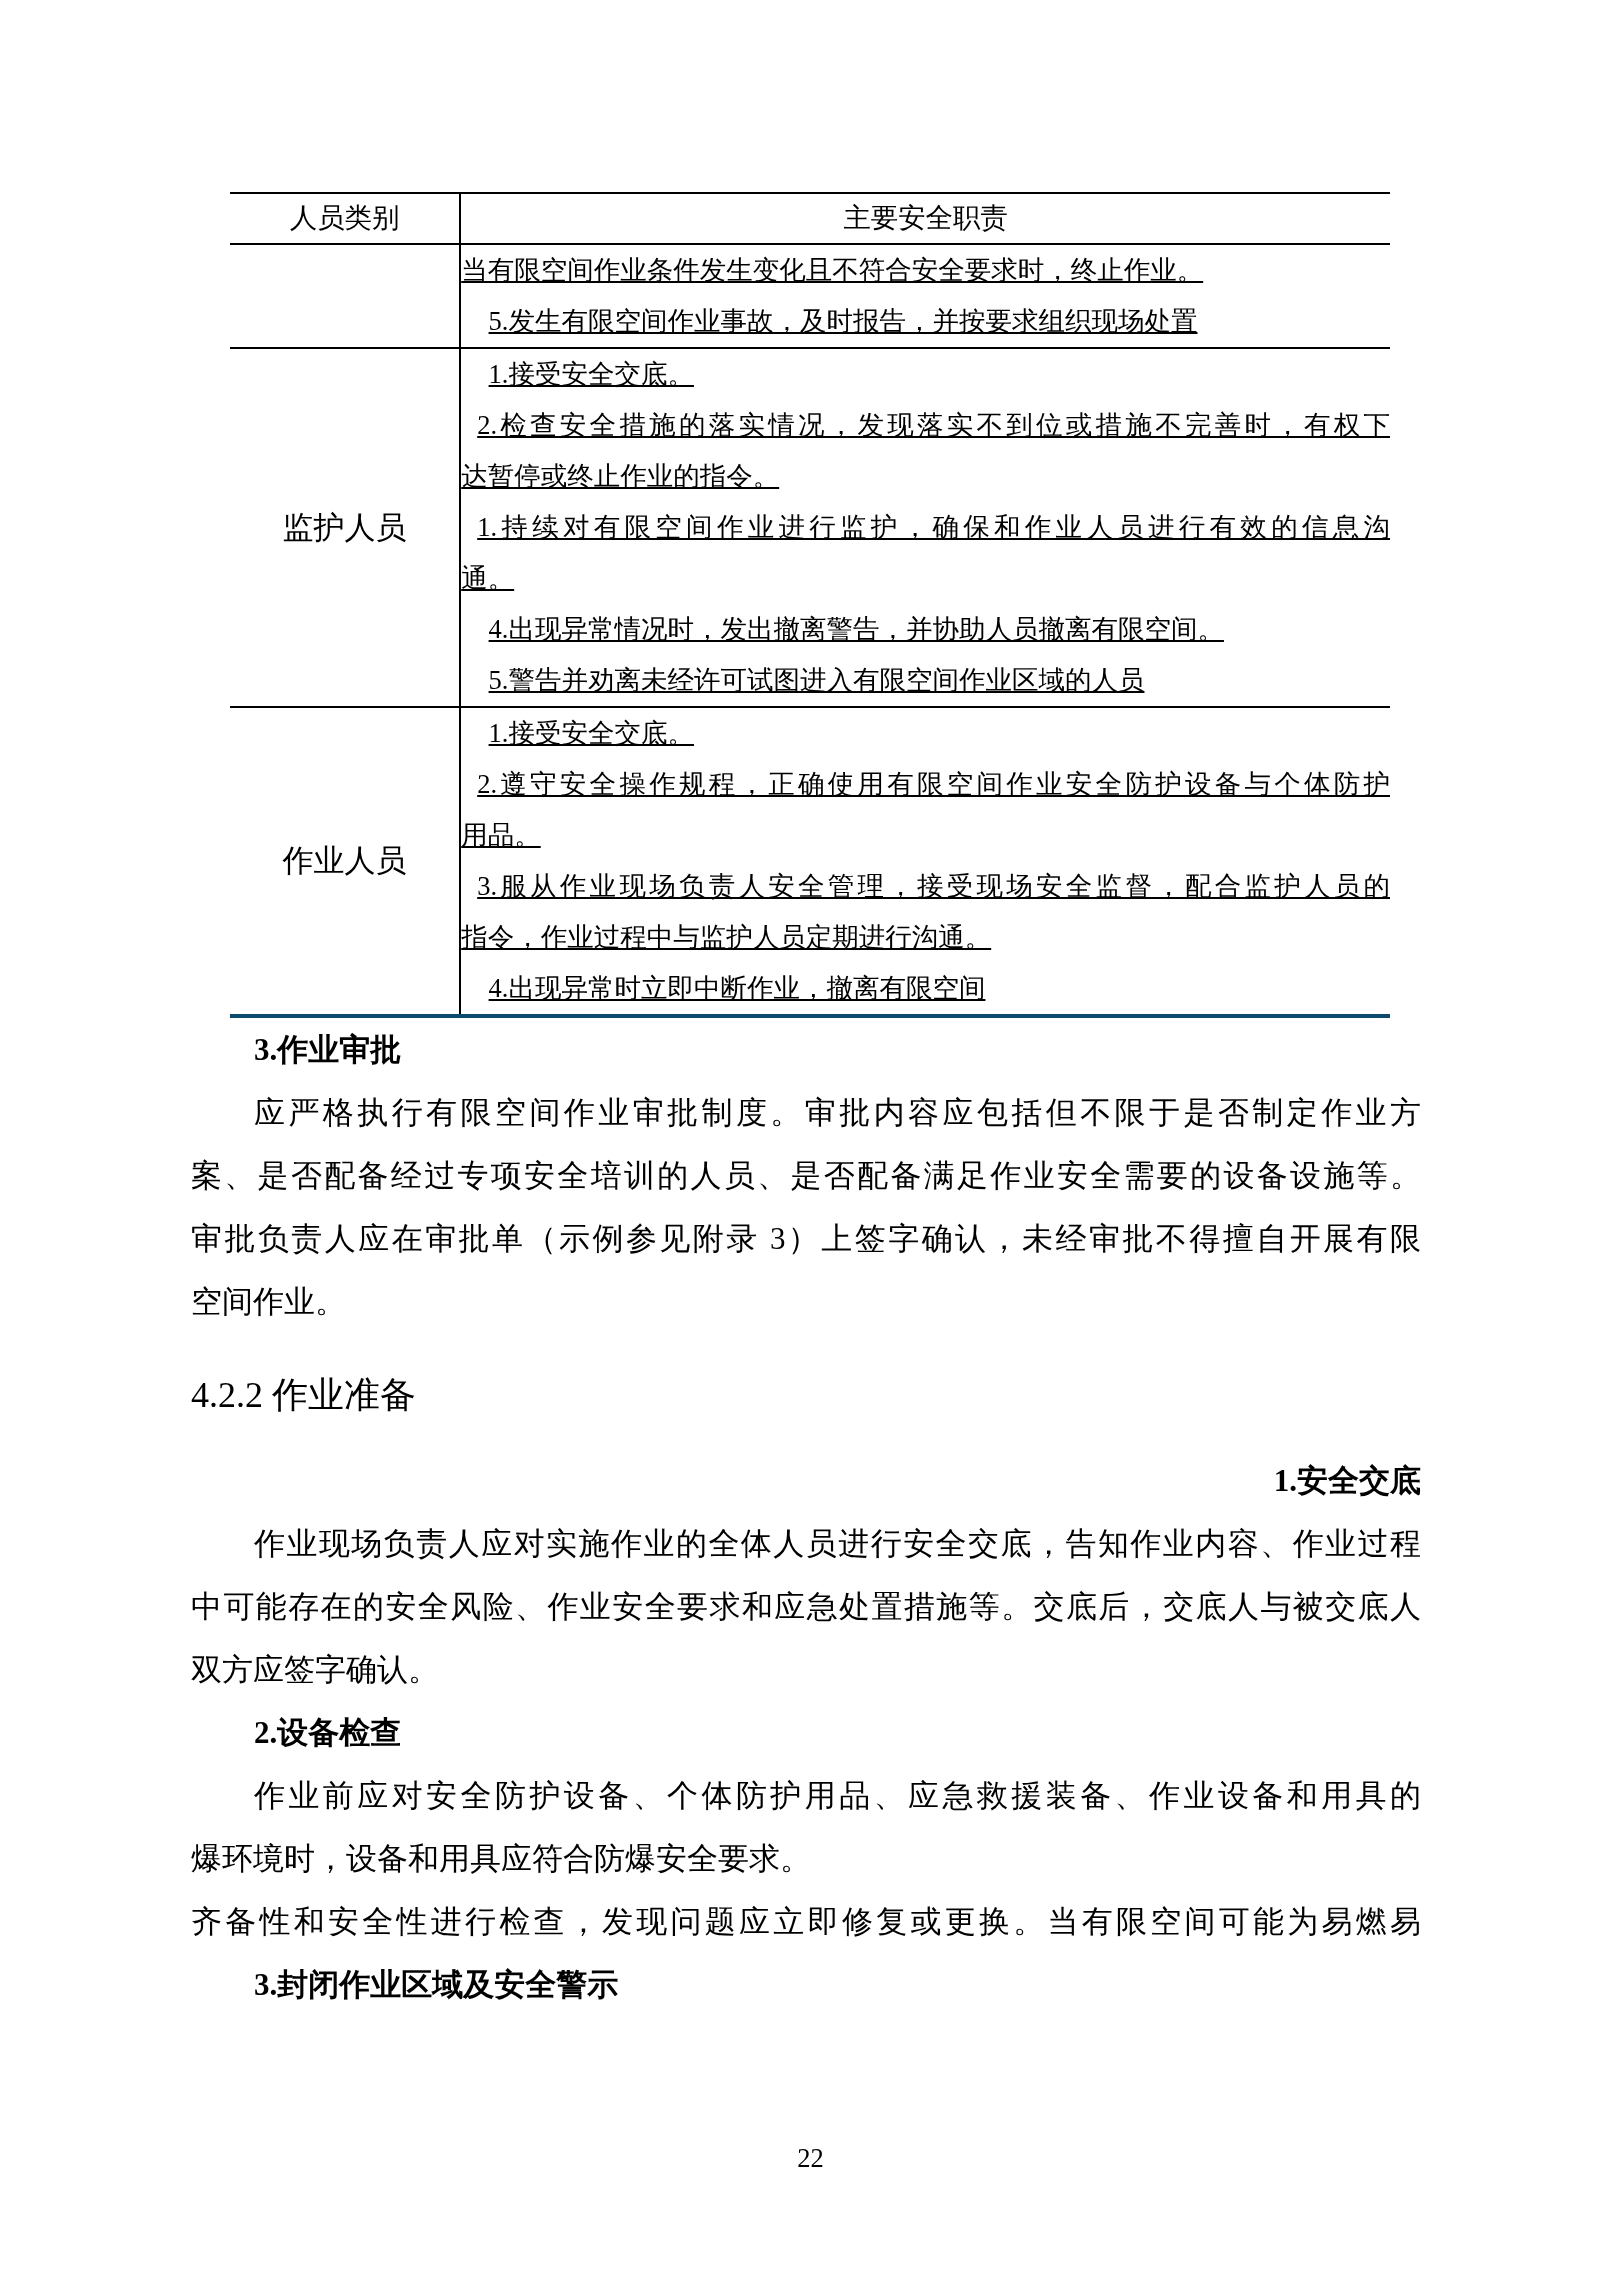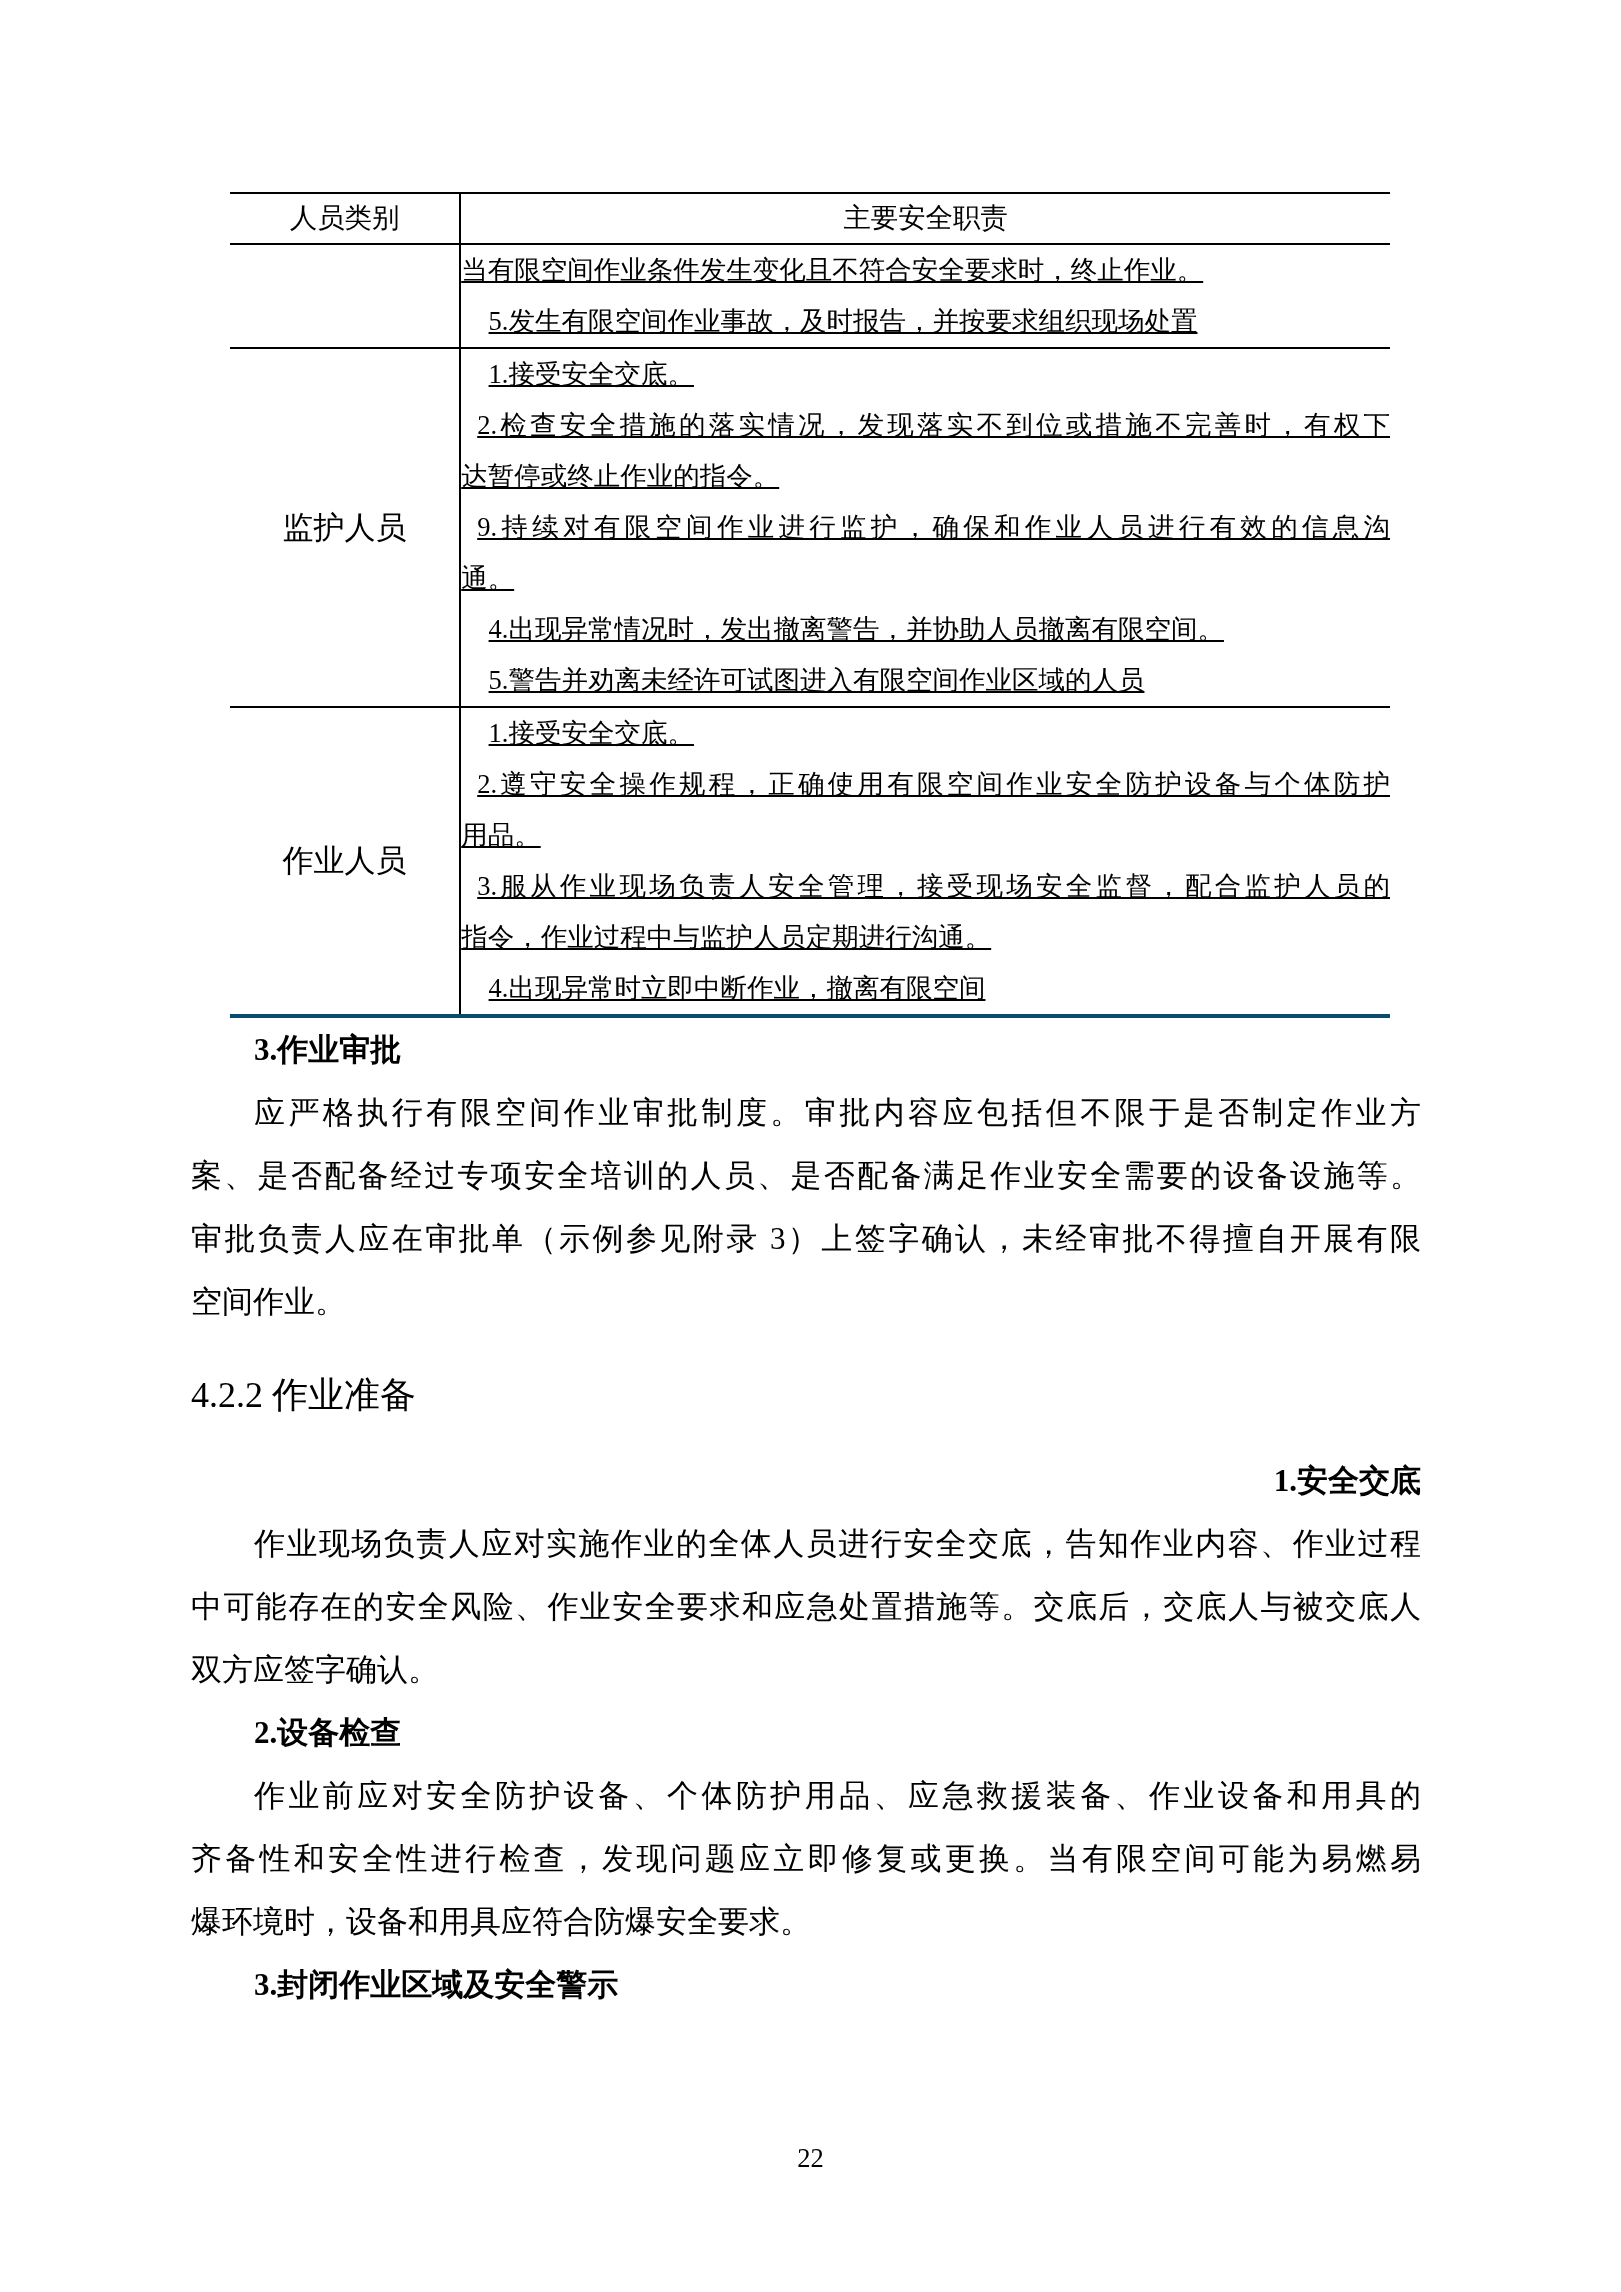--- a/index.html
+++ b/index.html
@@ -66,21 +66,21 @@
           <div class="tl ind">5.发生有限空间作业事故，及时报告，并按要求组织现场处置</div>
         </td>
       </tr>
 
       <tr>
         <td class="cat">监护人员</td>
         <td class="resp">
           <div class="tl ind">1.接受安全交底。</div>
           <div class="tl ind full">2.检查安全措施的落实情况，发现落实不到位或措施不完善时，有权下</div>
           <div class="tl">达暂停或终止作业的指令。</div>
-          <div class="tl ind full">9.持续对有限空间作业进行监护，确保和作业人员进行有效的信息沟</div>
+          <div class="tl ind full">1.持续对有限空间作业进行监护，确保和作业人员进行有效的信息沟</div>
           <div class="tl">通。</div>
           <div class="tl ind">4.出现异常情况时，发出撤离警告，并协助人员撤离有限空间。</div>
           <div class="tl ind">5.警告并劝离未经许可试图进入有限空间作业区域的人员</div>
         </td>
       </tr>
 
       <tr>
         <td class="cat">作业人员</td>
         <td class="resp">
           <div class="tl ind">1.接受安全交底。</div>
@@ -107,22 +107,22 @@
     <div class="hb gap">1.安全交底</div>
     <div>
       <div class="bl first full">作业现场负责人应对实施作业的全体人员进行安全交底，告知作业内容、作业过程</div>
       <div class="bl full">中可能存在的安全风险、作业安全要求和应急处置措施等。交底后，交底人与被交底人</div>
       <div class="bl">双方应签字确认。</div>
     </div>
 
     <div class="hb">2.设备检查</div>
     <div>
       <div class="bl first full">作业前应对安全防护设备、个体防护用品、应急救援装备、作业设备和用具的</div>
+      <div class="bl">爆环境时，设备和用具应符合防爆安全要求。</div>
       <div class="bl full">齐备性和安全性进行检查，发现问题应立即修复或更换。当有限空间可能为易燃易</div>
-      <div class="bl">爆环境时，设备和用具应符合防爆安全要求。</div>
     </div>
 
     <div class="hb">3.封闭作业区域及安全警示</div>
 
   </div>
 
   <div class="pagenum">22</div>
 </div>
 
 

